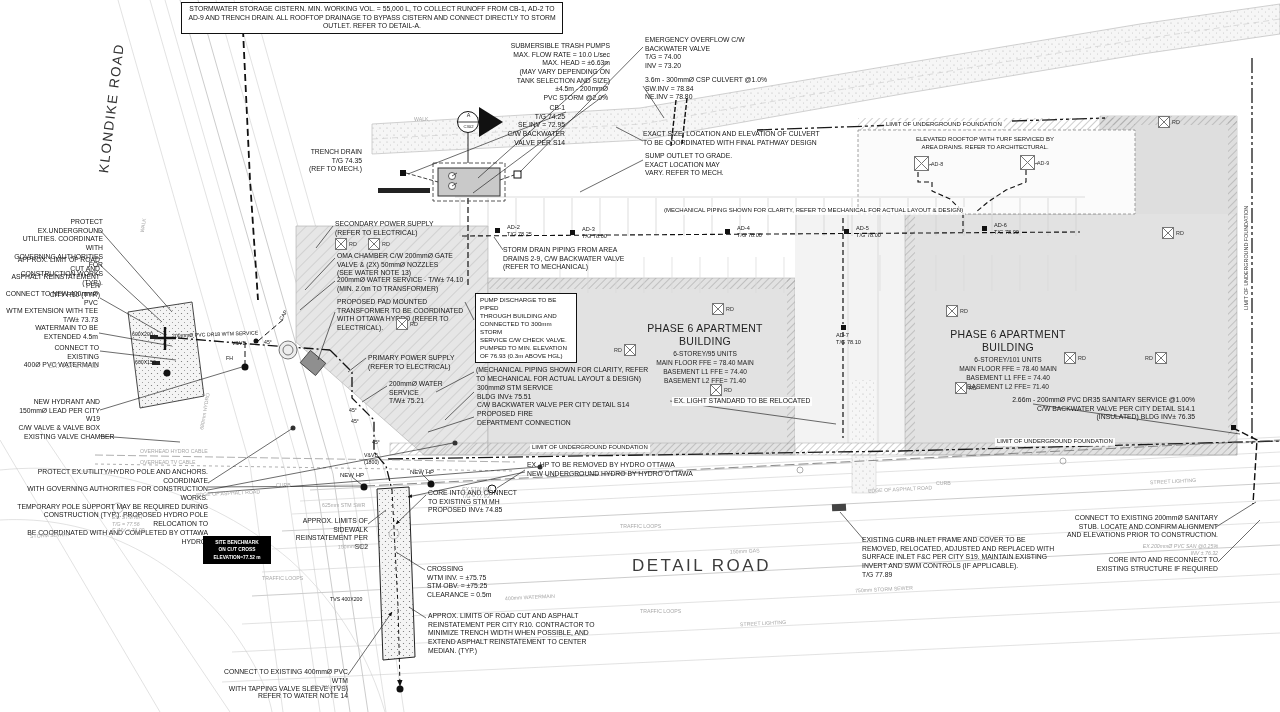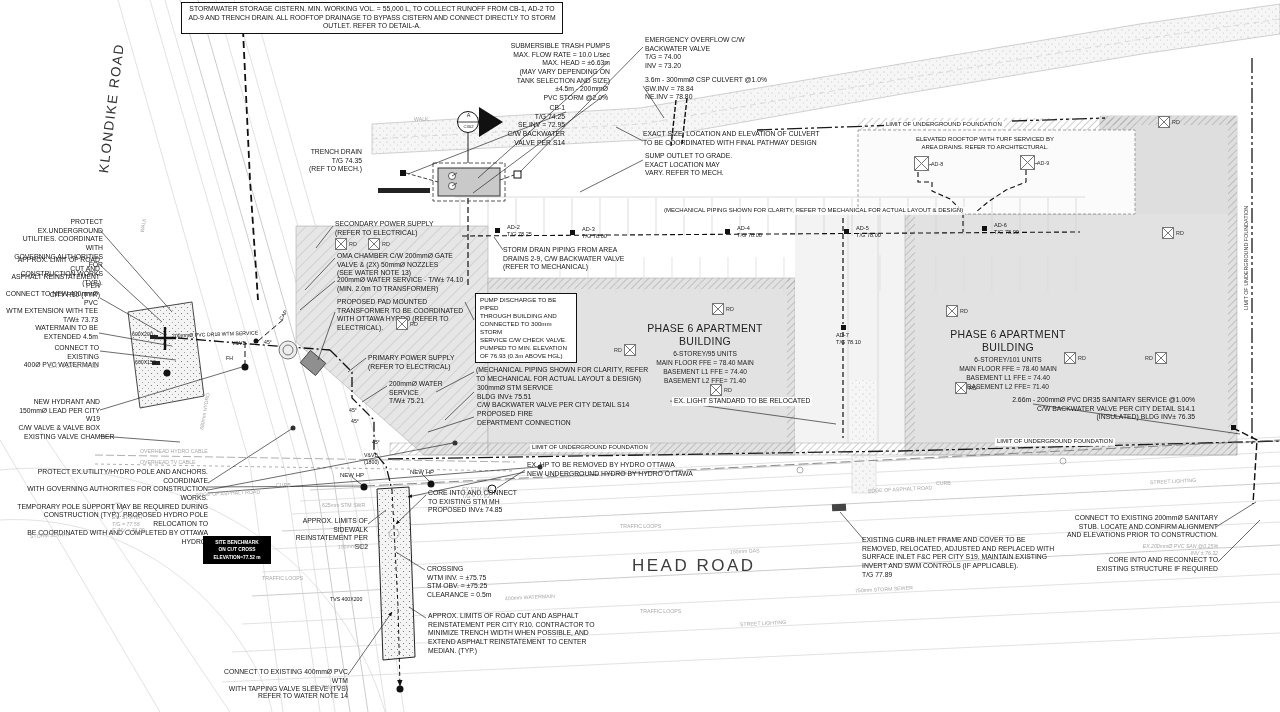--- a/index.html
+++ b/index.html
@@ -270,21 +270,21 @@
     <line x1="348" y1="675" x2="392" y2="612" marker-end="url(#ah)"></line>
     <line x1="864" y1="540" x2="840" y2="512"></line>
     <line x1="1216" y1="527" x2="1256" y2="502"></line>
     <line x1="1218" y1="562" x2="1260" y2="520"></line>
     <line x1="920" y1="168" x2="932" y2="164"></line>
     <line x1="1026" y1="166" x2="1038" y2="163"></line>
   </g>
 </svg>
 
 <div class="klon" style="left:96px;top:172px">KLONDIKE ROAD</div>
-<div class="bigroad" style="left:632px;top:556px">HEAD ROAD</div>
+<div class="bigroad" style="left:632px;top:556px">DETAIL ROAD</div>
 
 <div class="lbl ctr box" style="left:181px;top:2px;width:372px">STORMWATER STORAGE CISTERN. MIN. WORKING VOL. = 55,000 L, TO COLLECT RUNOFF FROM CB-1, AD-2 TO AD-9 AND TRENCH DRAIN. ALL ROOFTOP DRAINAGE TO BYPASS CISTERN AND CONNECT DIRECTLY TO STORM OUTLET. REFER TO DETAIL-A.</div>
 <div class="lbl box" style="left:475px;top:293px;width:92px;font-size:6.2px">PUMP DISCHARGE TO BE PIPED
 THROUGH BUILDING AND
 CONNECTED TO 300mm STORM
 SERVICE C/W CHECK VALVE.
 PUMPED TO MIN. ELEVATION
 OF 76.93 (0.3m ABOVE HGL)</div>
 <div class="bm" style="left:203px;top:536px;width:60px">SITE BENCHMARK
 ON CUT CROSS

